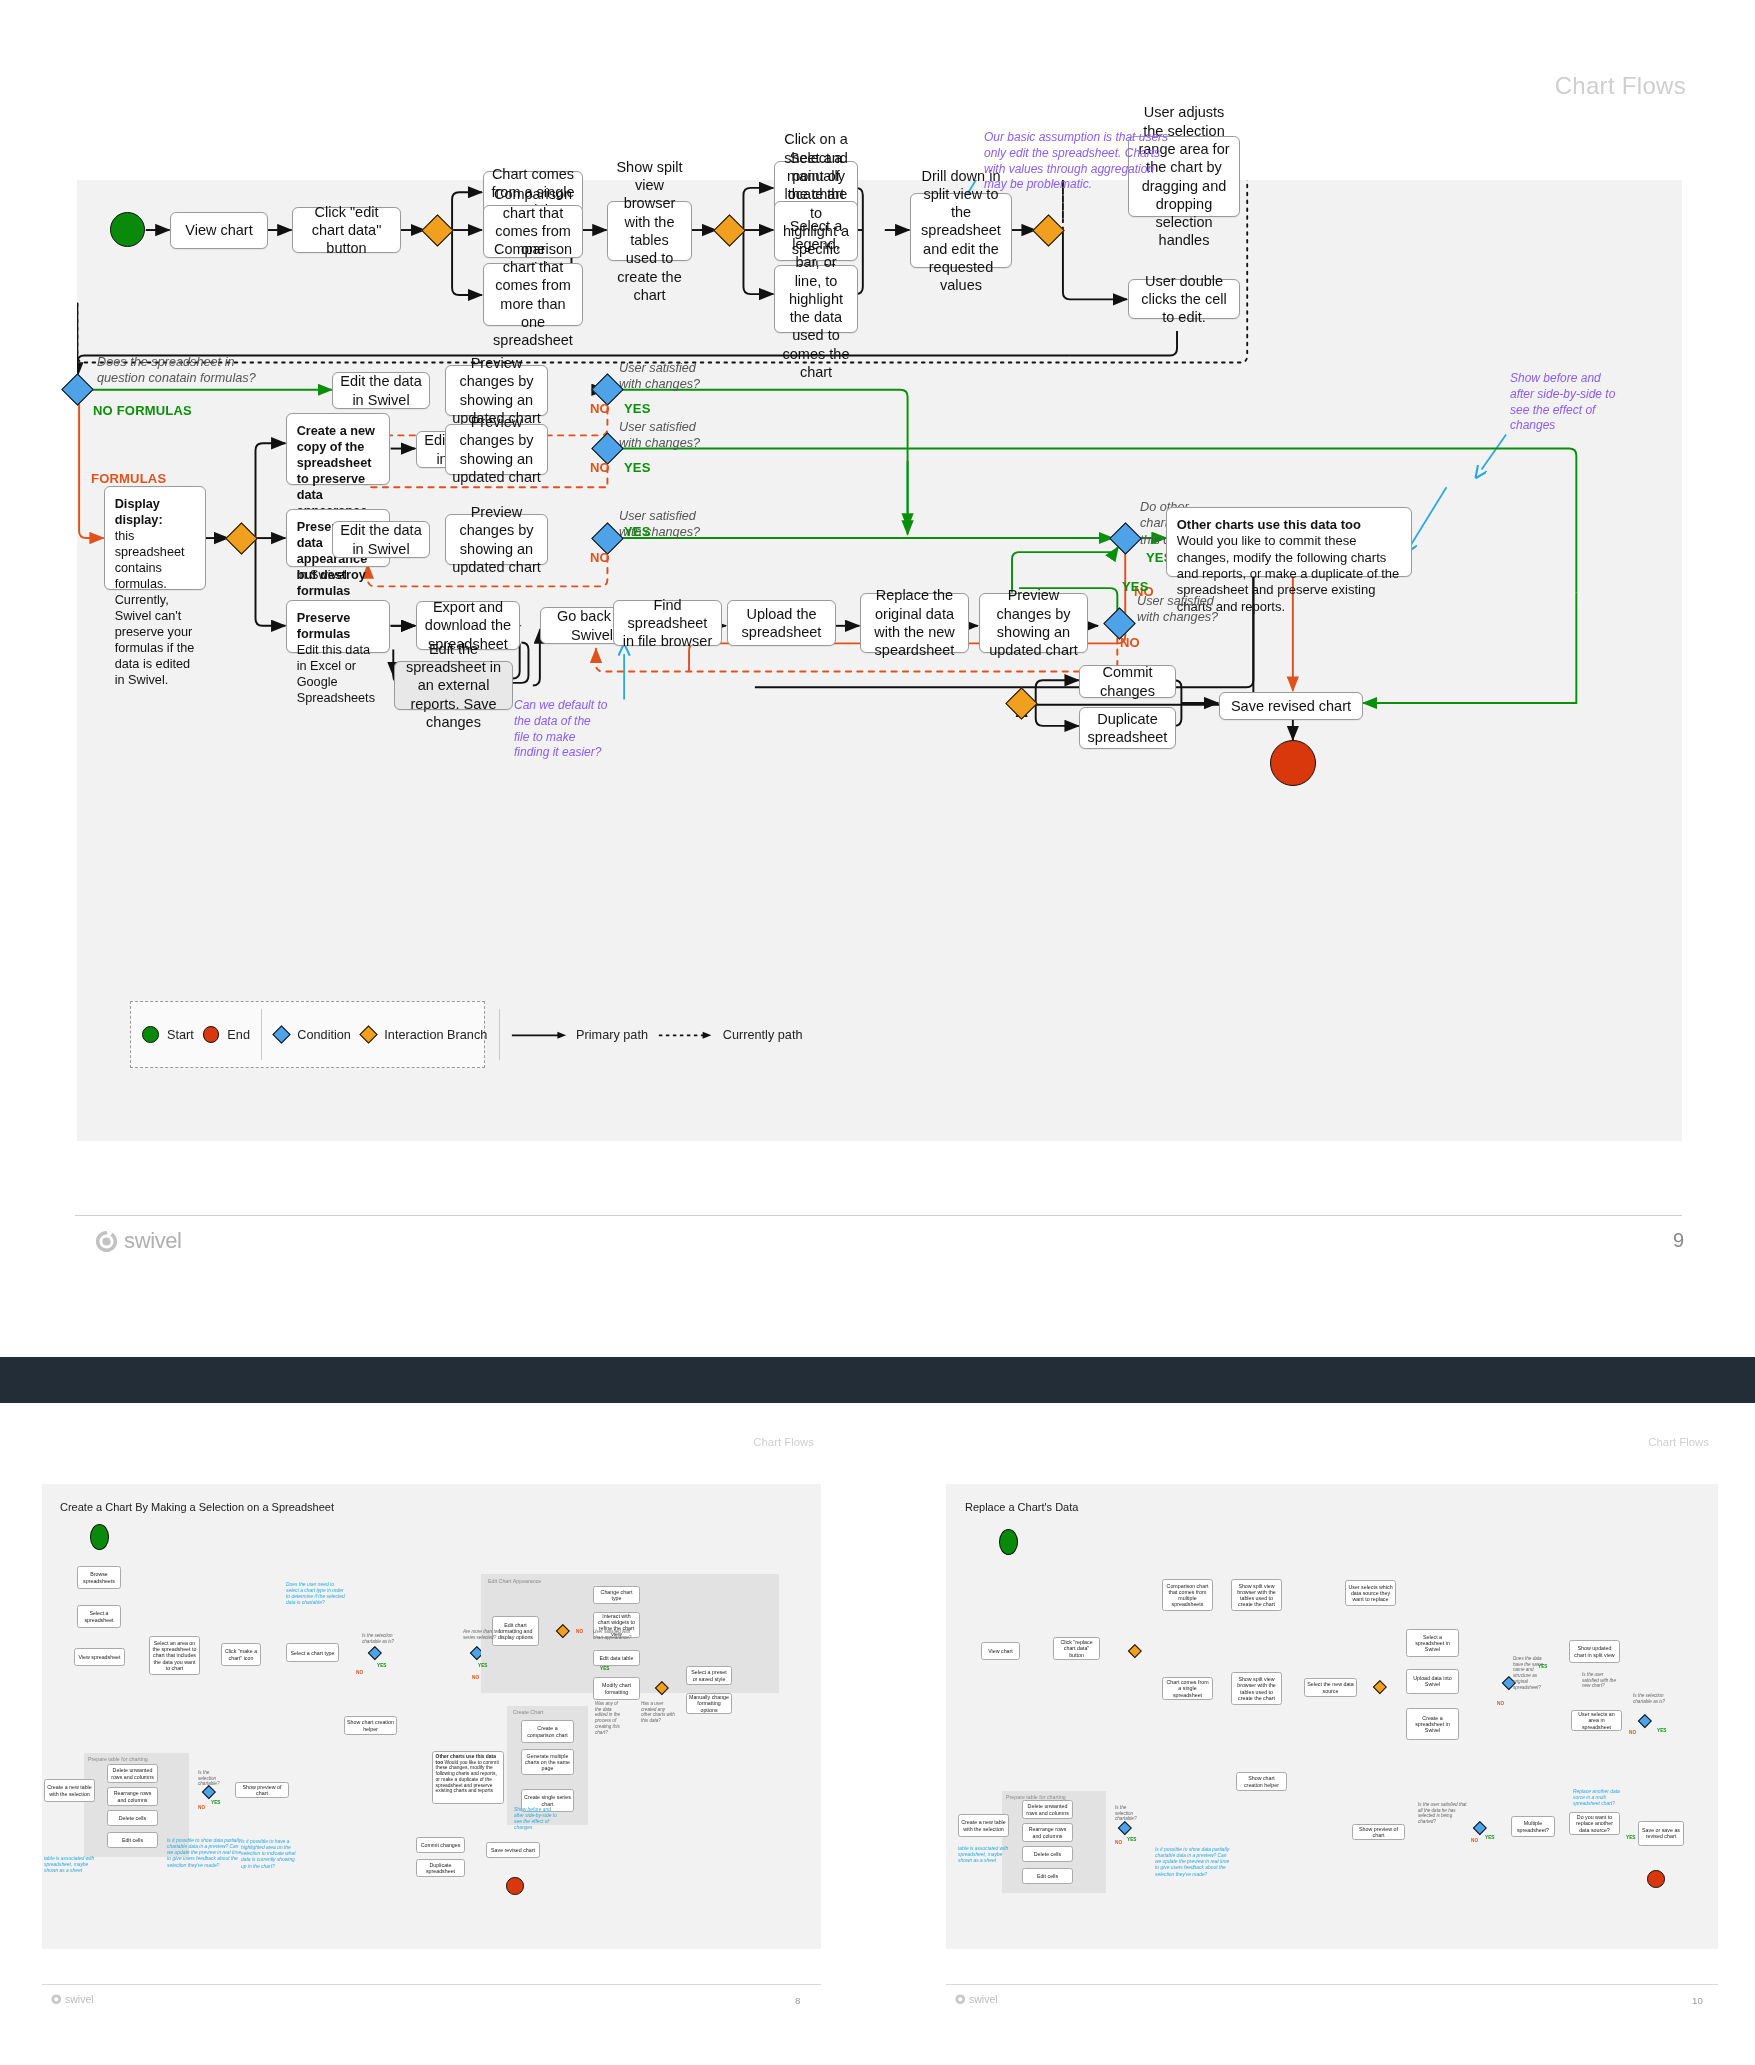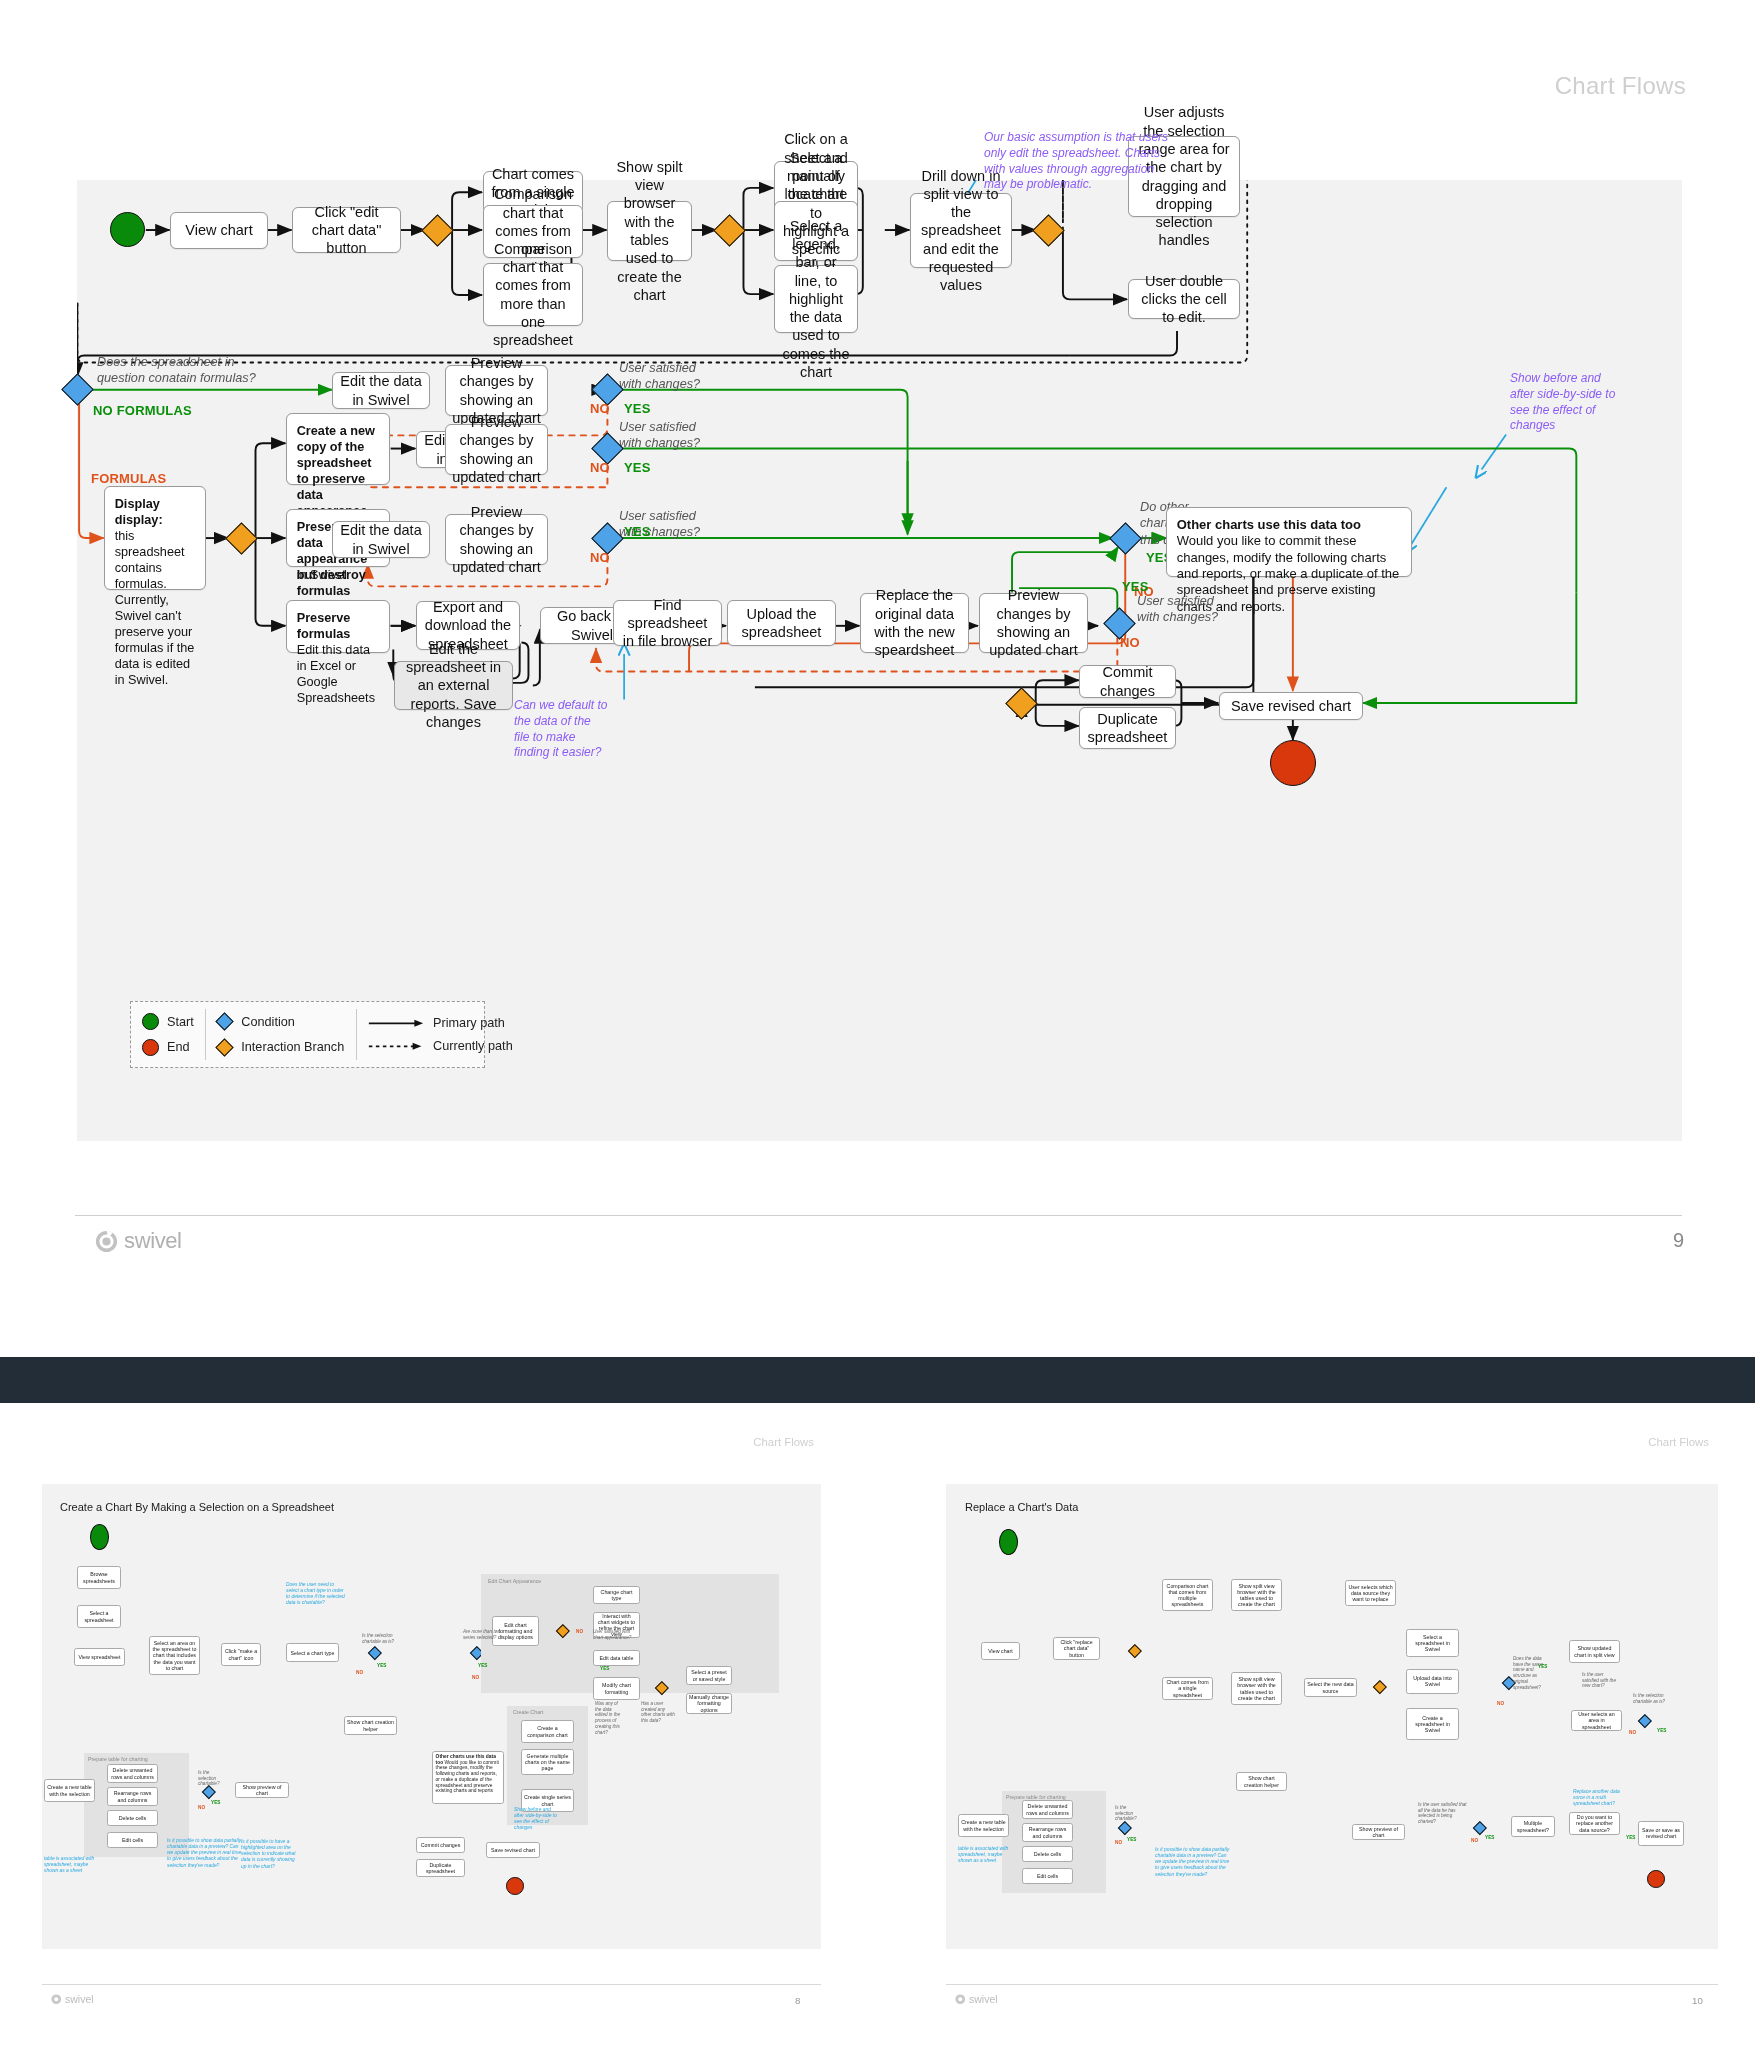--- a/index.html
+++ b/index.html
@@ -62,21 +62,21 @@
   .note { position:absolute; font-style:italic; font-size:12px; line-height:1.32; color:#8b5cf6; }
   .qlabel { position:absolute; font-style:italic; font-size:12.7px; line-height:1.28; color:#555; }
   .edgelabel { position:absolute; font-size:13px; font-weight:bold; letter-spacing:0.2px; }
   .lab-yes { color:#0a8f0a; }
   .lab-no  { color:#e0521c; }
   #legend-frame {
     position:absolute; left:130px; top:1001px; width:355px; height:67px;
     border:0.9px dashed #9a9a9a; background:#fafafa;
     display:flex; align-items:stretch;
   }
-  .lg-col { flex:0 0 auto; display:flex; flex-direction:column; justify-content:center; gap:8.8px;
+  .lg-col { flex:0 0 auto; display:flex; flex-direction:row; justify-content:center; gap:8.8px;
             padding:0 11.4px; position:relative; }
   .lg-col + .lg-col:before { content:""; position:absolute; left:0; top:7px; bottom:7px; width:0.9px; background:#c9c9c9; }
   .lg-row { display:flex; align-items:center; gap:8px; font-size:12.7px; color:#222; }
   .lg-dot { width:16.7px; height:16.7px; border-radius:50%; border:1.4px solid #111; flex:0 0 auto; }
   .lg-dot.start { background:#0a8a0a; }
   .lg-dot.end   { background:#d8380c; }
   .lg-dia { width:13px; height:13px; transform:rotate(45deg); border:1.2px solid #111; flex:0 0 auto; margin:1.8px 1.8px; }
   .lg-dia.cond { background:#4ea3e8; }
   .lg-dia.inter{ background:#f0a01e; }
   .lg-line { width:58px; height:10.5px; flex:0 0 auto; }

